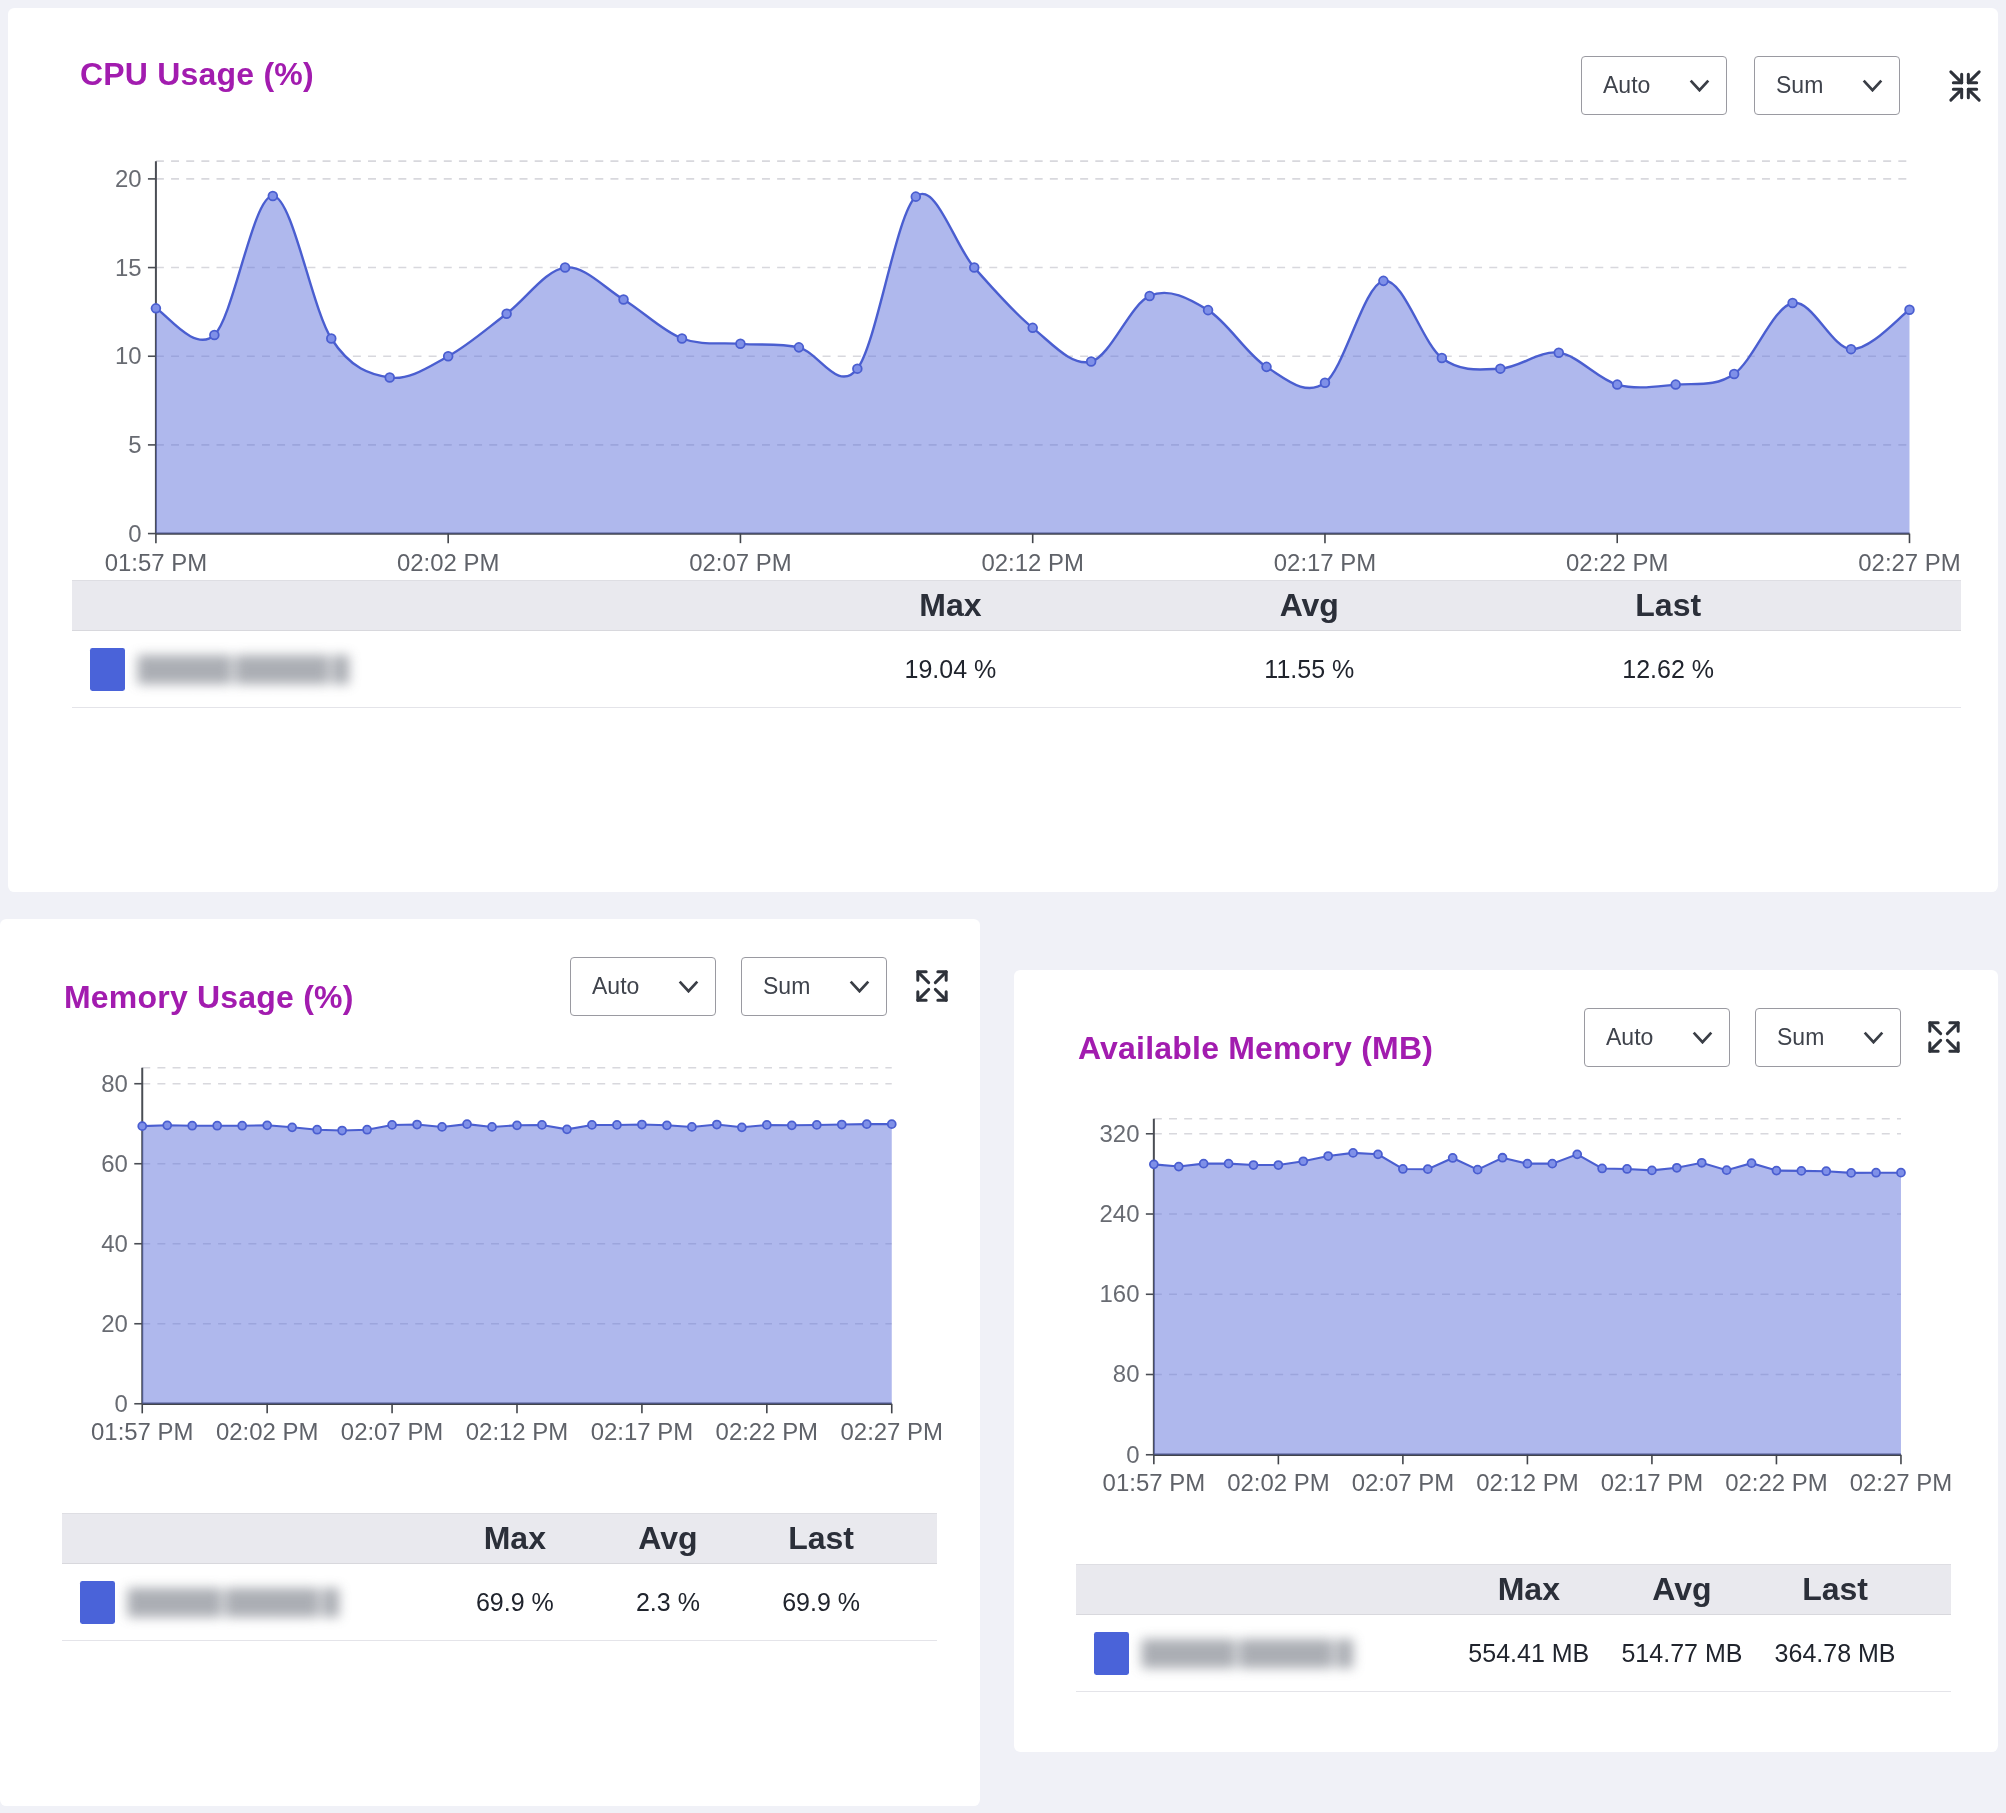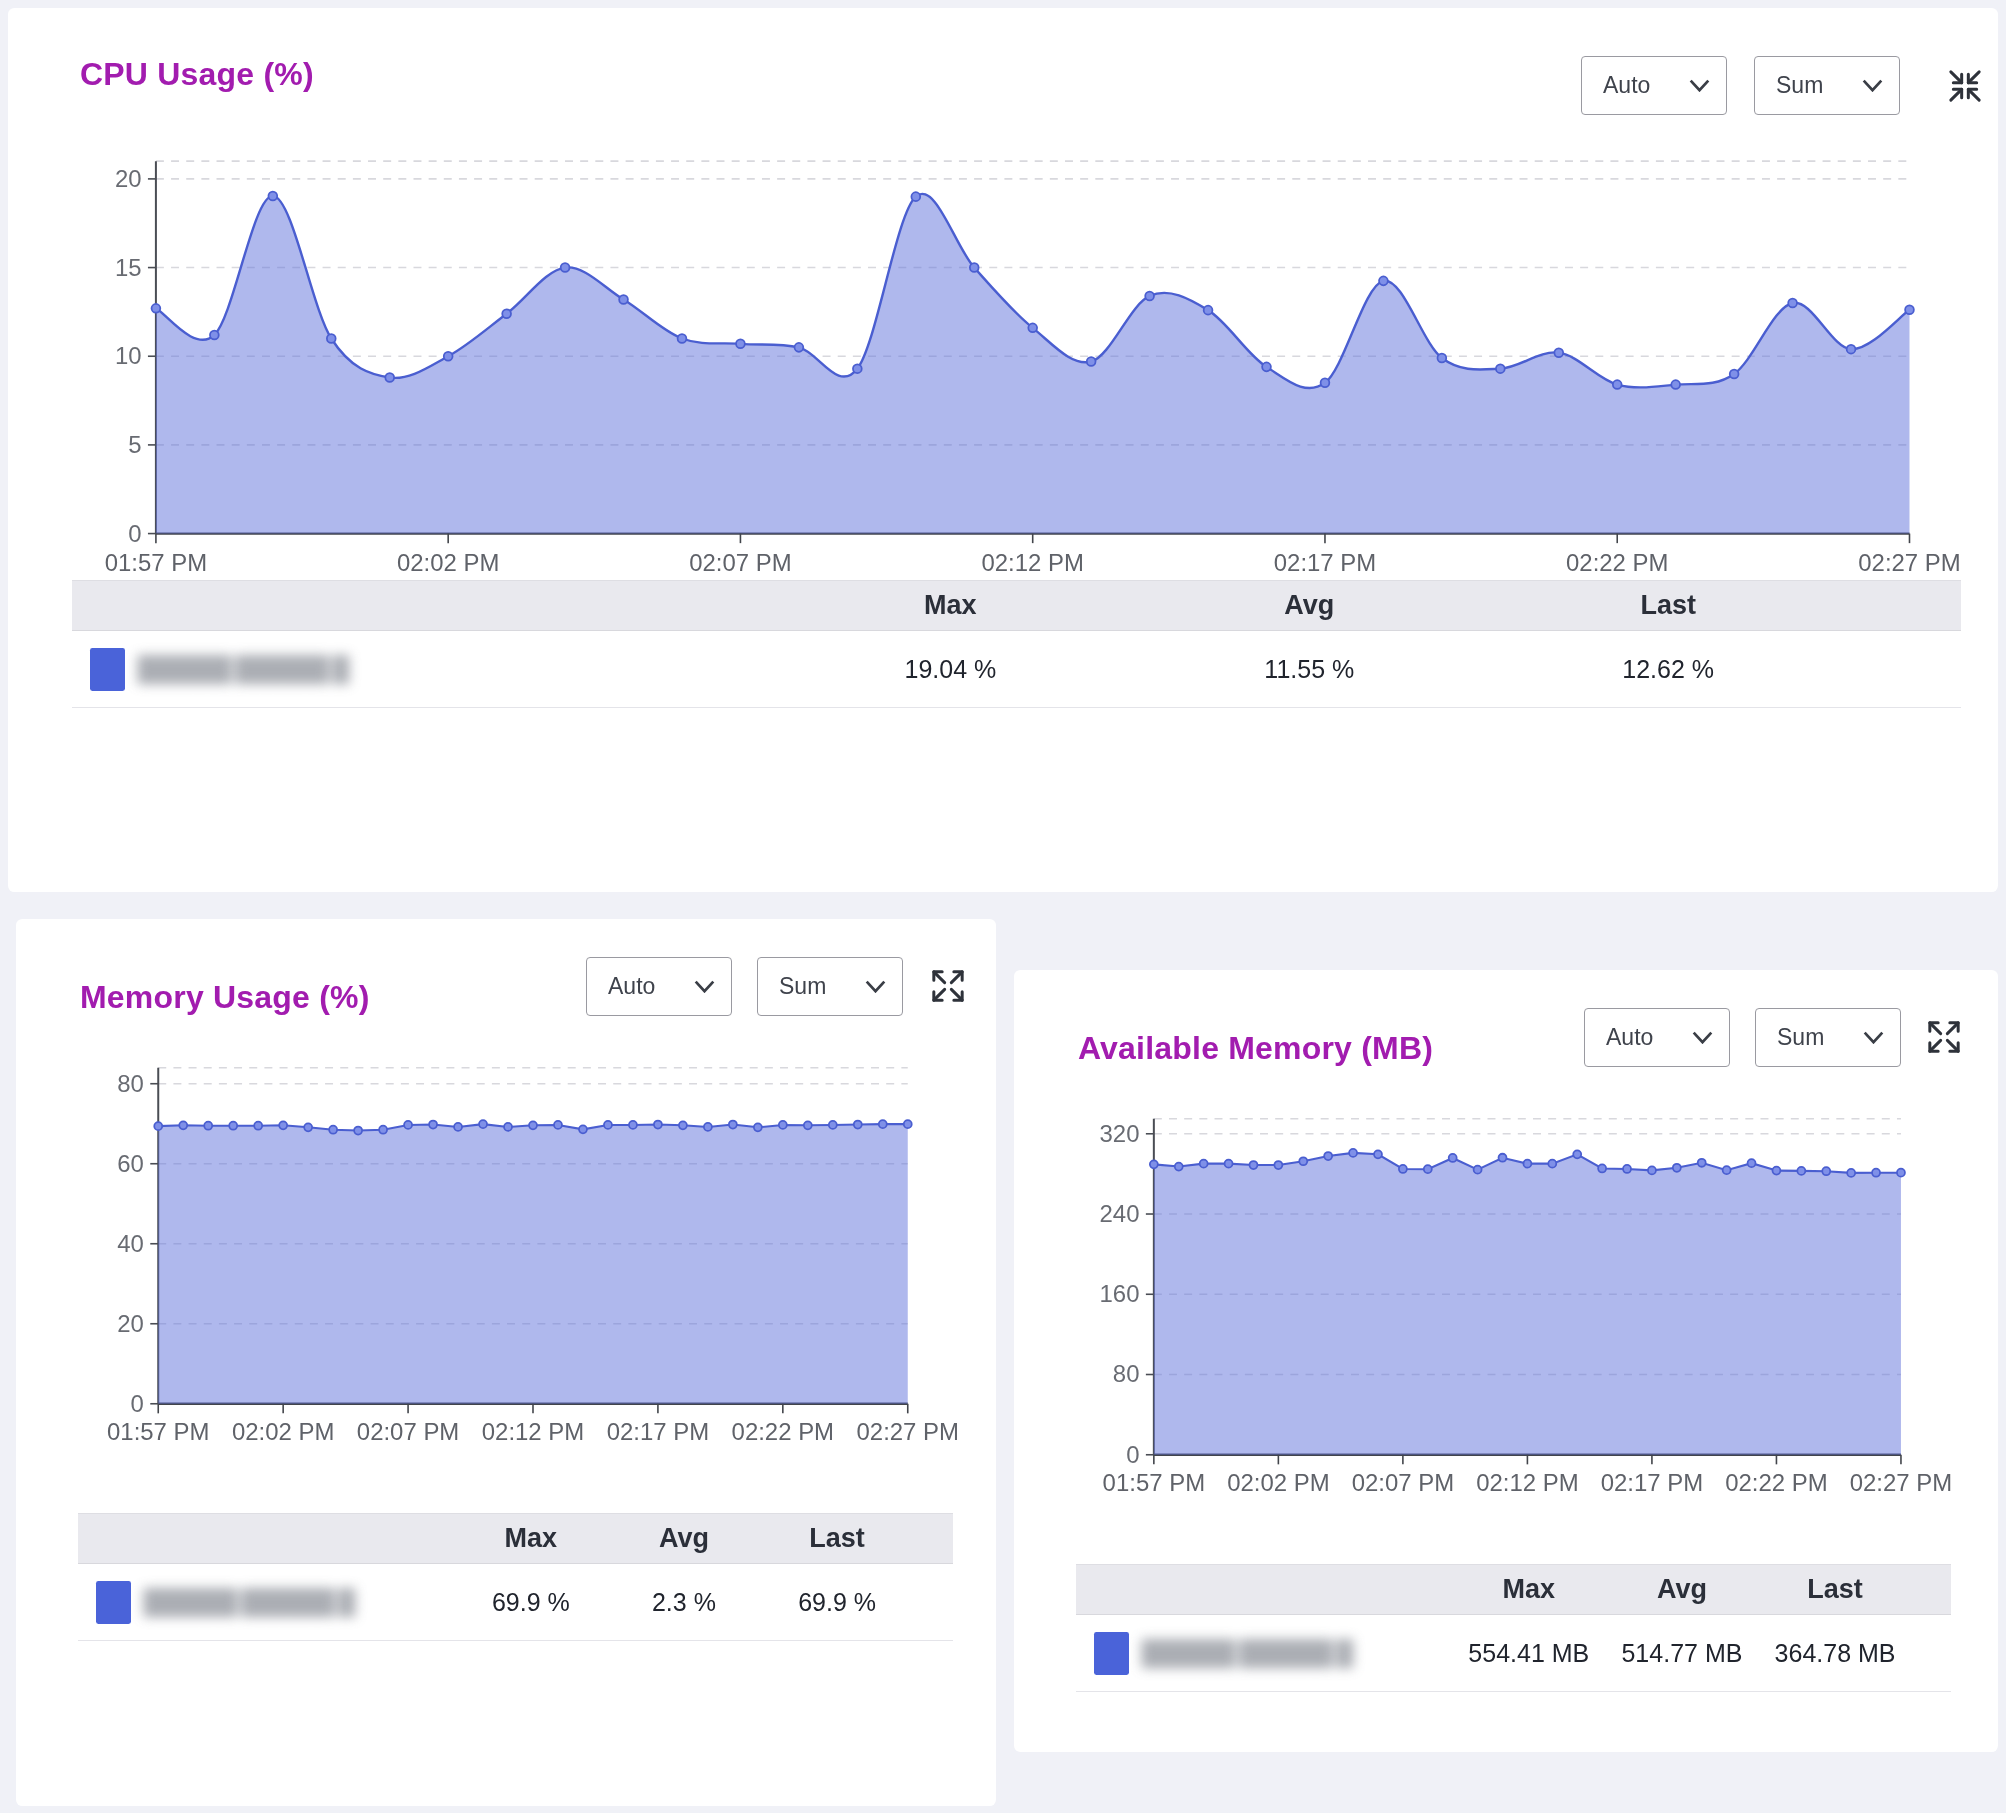--- a/index.html
+++ b/index.html
@@ -8,21 +8,21 @@
     font-family:"Liberation Sans", sans-serif;
     background:#f0f1f7;
     position:relative;
   }
   .card {
     position:absolute;
     background:#ffffff;
     border-radius:6.4px;
   }
   #card-cpu  { left:8px;  top:8px;   width:1990px; height:884px; }
-  #card-mem  { left:16px;  top:919px; width:980px; height:887px; }
+  #card-mem  { left:0;  top:919px; width:980px; height:887px; }
   #card-avail{ left:1014px;top:970px; width:984px; height:782px; }
 
   .panel-title {
     position:absolute;
     font-size:32px; font-weight:700; color:#a21caf; letter-spacing:0.2px;
   }
   #card-cpu .panel-title { left:72px; top:48px; }
   #card-mem .panel-title, #card-avail .panel-title { left:64px; top:60px; }
 
   .dd {
@@ -62,21 +62,21 @@
   #card-cpu .stats-table { left:64px; top:572px; width:1889px; }
   #card-mem .stats-table, #card-avail .stats-table { left:62px; top:594px; width:875px; }
 
   .t-head, .t-row { display:grid; align-items:center; }
   #card-cpu .t-head, #card-cpu .t-row { grid-template-columns:37% 19% 19% 19% 6%; }
   #card-mem .t-head, #card-mem .t-row,
   #card-avail .t-head, #card-avail .t-row { grid-template-columns:43% 17.5% 17.5% 17.5% 4.5%; }
   .t-head {
     height:51px; background:#e9e9ee;
     border-top:1.6px solid #dedee3; border-bottom:1.6px solid #d8d8dd;
-    font-weight:700; color:#2b2f39; font-size:27px;
+    font-weight:700; color:#2b2f39; font-size:32px;
   }
   .t-row { height:77px; border-bottom:1.6px solid #e4e4e9; background:#fff; }
   .t-cell { text-align:center; }
   .t-cell.name { display:flex; align-items:center; text-align:left; padding-left:17.6px; gap:12.8px; }
   .swatch { width:35px; height:43px; border-radius:2.4px; background:#4a63d9; flex:0 0 auto; }
   .blurred-label {
     font-size:24px; color:#8f939b; filter:blur(5.6px); opacity:.75;
     white-space:nowrap; letter-spacing:-1.6px; user-select:none;
   }
 </style>

